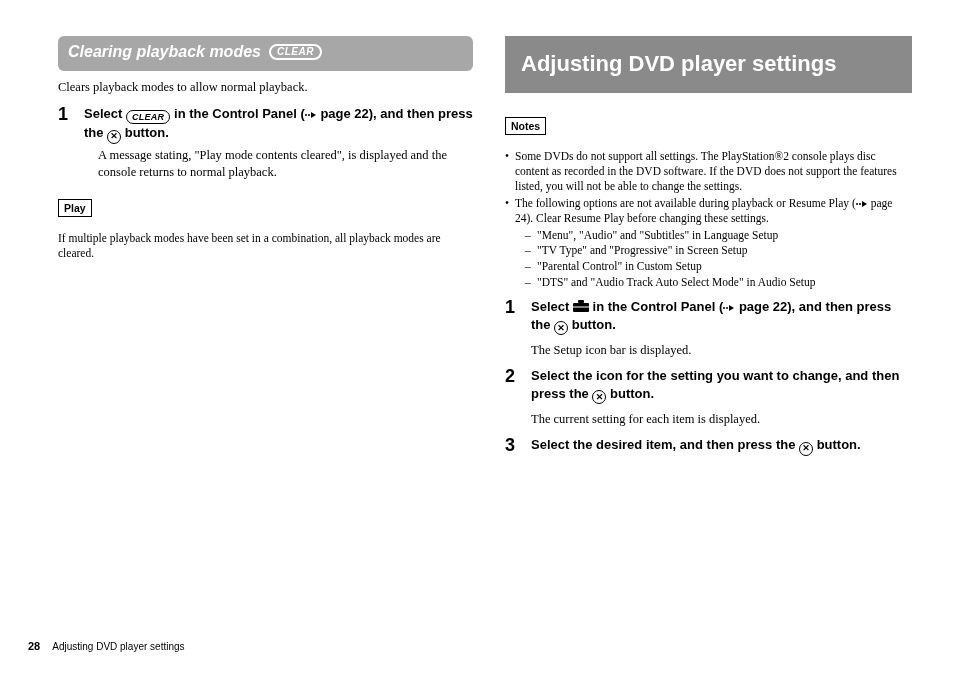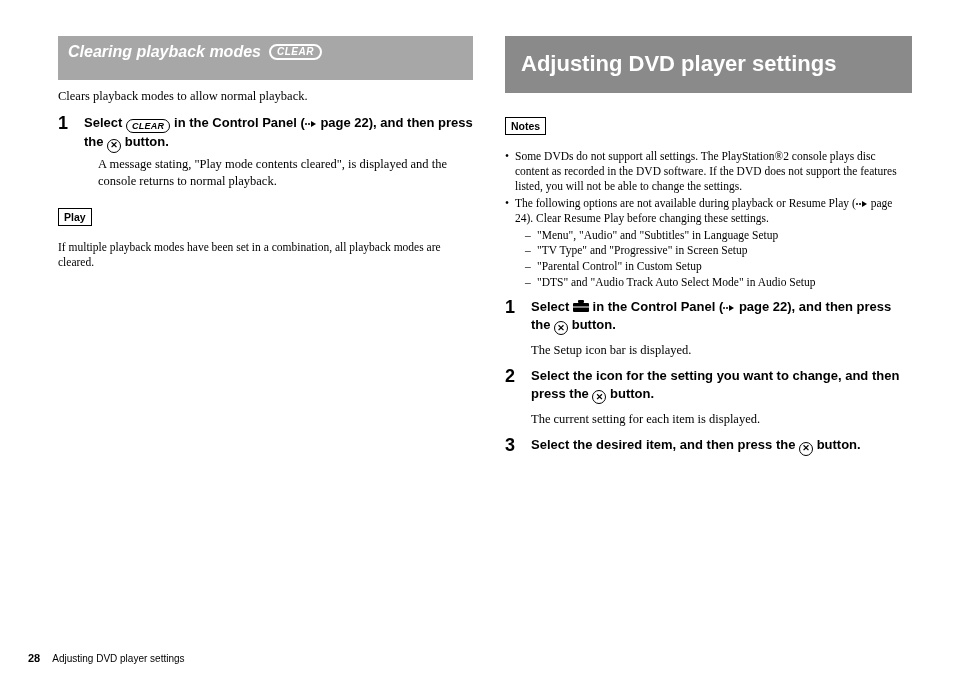--- a/index.html
+++ b/index.html
@@ -23,25 +23,26 @@
   .col-left { flex: 0 0 415px; }
   .col-right { flex: 1; }
 
   .sub-heading-bar {
     background: #a7a7a7;
     color: #fff;
     font-family: Arial, Helvetica, sans-serif;
     font-weight: bold;
     font-style: italic;
     font-size: 16px;
-    padding: 5px 10px 17px 10px;
+    padding: 5px 10px 8px 10px;
     display: flex;
     align-items: center;
     gap: 8px;
     margin-bottom: 8px;
+    border-radius: 6px;
   }
   .clear-pill {
     display: inline-flex;
     align-items: center;
     justify-content: center;
     border: 2px solid #fff;
     background: transparent;
     color: #fff;
     font-family: Arial, Helvetica, sans-serif;
     font-weight: 900;
@@ -165,21 +166,21 @@
     vertical-align: -1px;
   }
   .arrow-ref {
     display: inline-block;
     vertical-align: -1px;
   }
 
   .footer {
     position: absolute;
     left: 28px;
-    bottom: 8px;
+    bottom: 20px;
     font-family: Arial, Helvetica, sans-serif;
     font-size: 10px;
     color: #000;
     display: flex;
     align-items: baseline;
     gap: 12px;
   }
   .footer .pg { font-weight: bold; font-size: 11px; }
 
   .indent-body { margin-left: 26px; }

